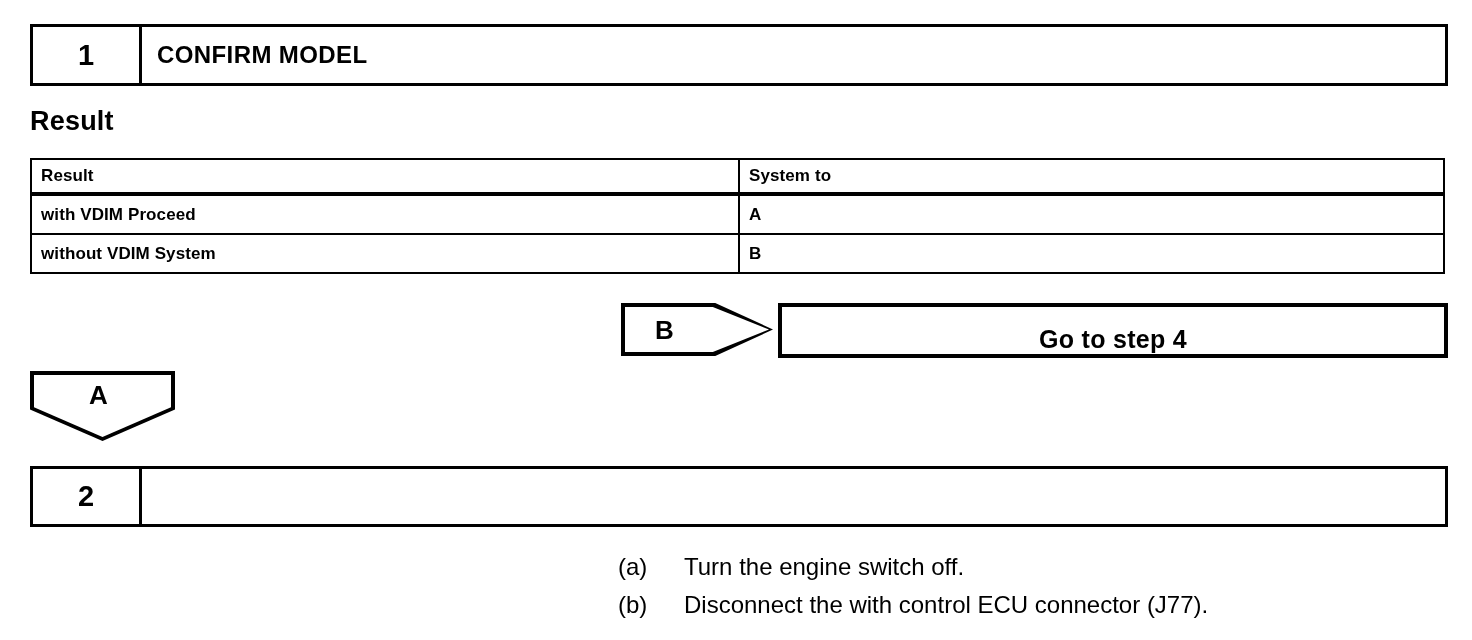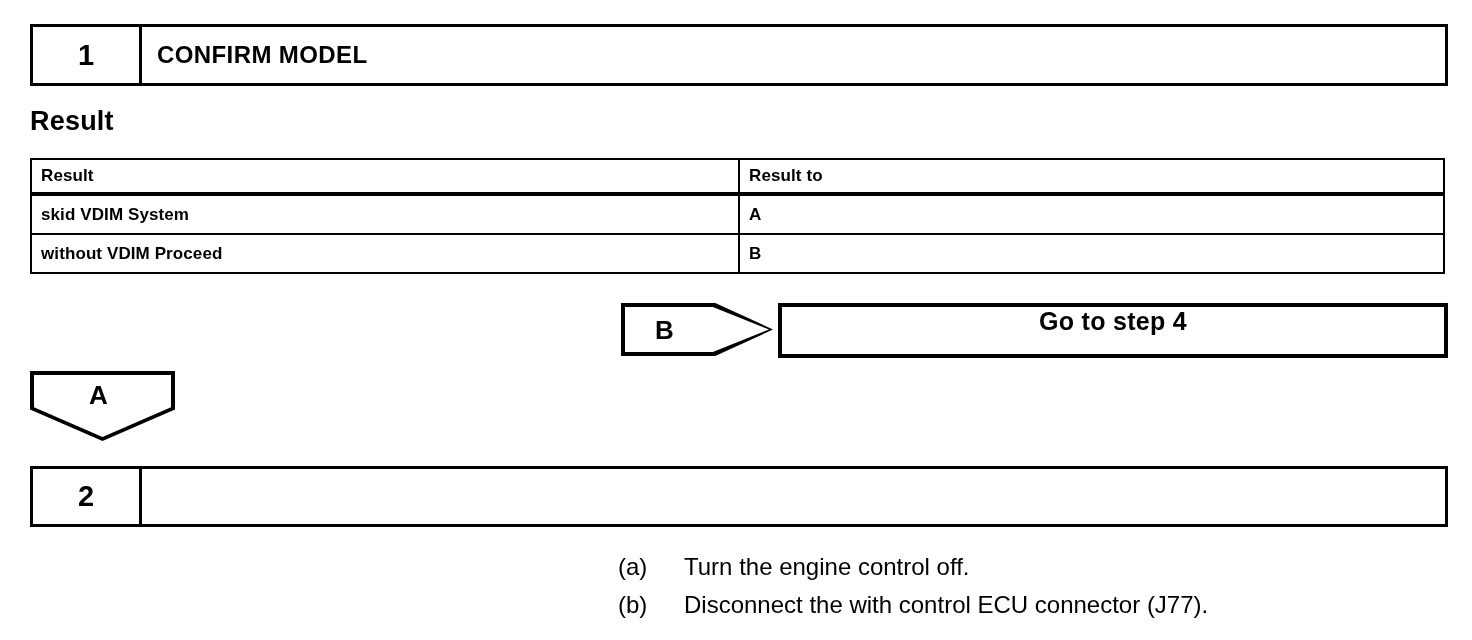--- a/index.html
+++ b/index.html
@@ -154,21 +154,21 @@
   #goto-box {
     position: absolute;
     left: 778px;
     top: 303px;
     width: 670px;
     height: 55px;
     border: 4px solid #000;
     box-sizing: border-box;
     background: #fff;
     display: flex;
-    align-items: flex-start;
+    align-items: flex-end;
     justify-content: center;
     font-size: 25px;
     font-weight: bold;
     letter-spacing: 0.3px;
   }
 
   
   #instructions {
     position: absolute;
     left: 618px;
@@ -198,34 +198,34 @@
 <div id="result-heading">Result</div>
 
 <table id="result-table">
   <colgroup>
       <col class="c1">
       <col class="c2">
     </colgroup>
   <thead>
     <tr>
       <th>Result</th>
-      <th>Result to</th>
+      <th>System to</th>
     </tr>
     <tr class="sep-row">
       <th></th>
       <th></th>
     </tr>
   </thead>
   <tbody>
     <tr>
-      <td>skid VDIM System</td>
+      <td>with VDIM Proceed</td>
       <td>A</td>
     </tr>
     <tr>
-      <td>without VDIM Proceed</td>
+      <td>without VDIM System</td>
       <td>B</td>
     </tr>
   </tbody>
 </table>
 
 <div id="conn-b-wrap">
   <div id="conn-b-outer"></div>
   <div id="conn-b-inner"></div>
 </div>
 <div class="conn-label" id="conn-b-label">B</div>
@@ -240,19 +240,19 @@
 </div>
 <div class="conn-label" id="conn-a-label">A</div>
 
 <div class="step-box" id="step-2">
   <div class="step-num">2</div>
 </div>
 
 <div id="instructions">
   <div class="instr-row">
     <span class="instr-marker">(a)</span>
-    <span class="instr-text">Turn the engine control off.</span>
+    <span class="instr-text">Turn the engine switch off.</span>
   </div>
   <div class="instr-row">
     <span class="instr-marker">(b)</span>
     <span class="instr-text">Disconnect the with control ECU connector (J77).</span>
   </div>
 </div>
 
 </body></html>

